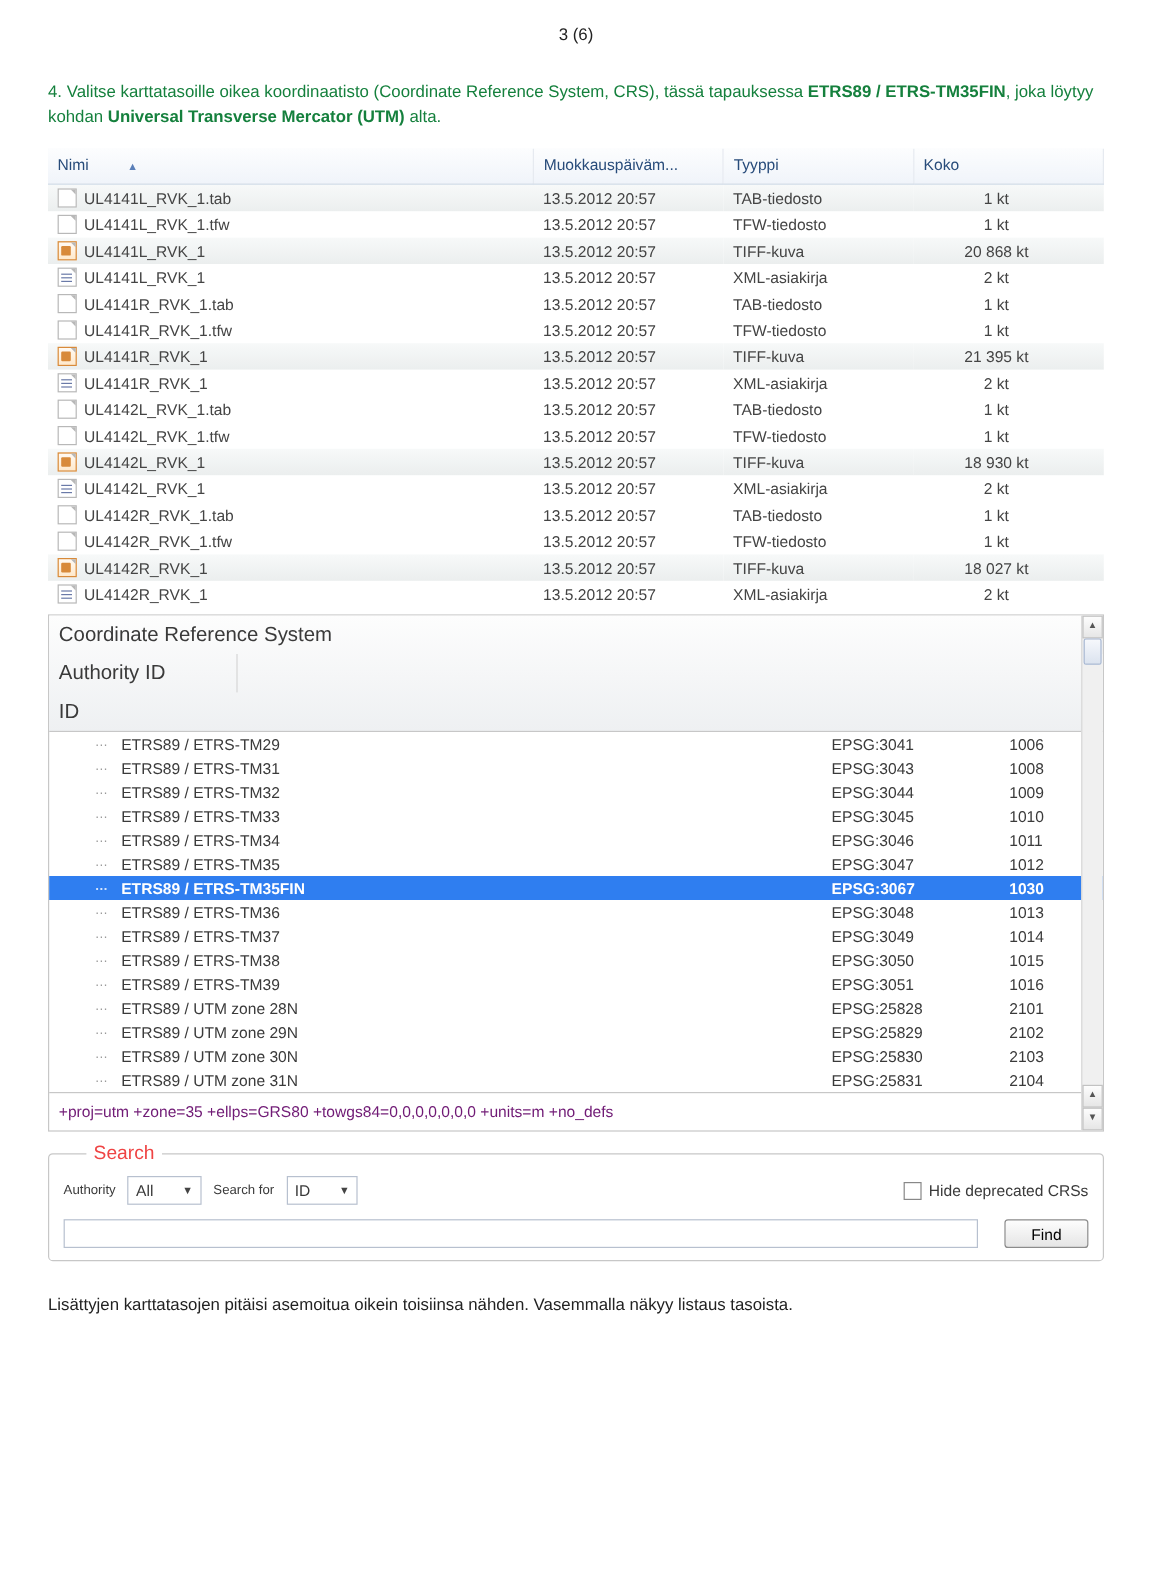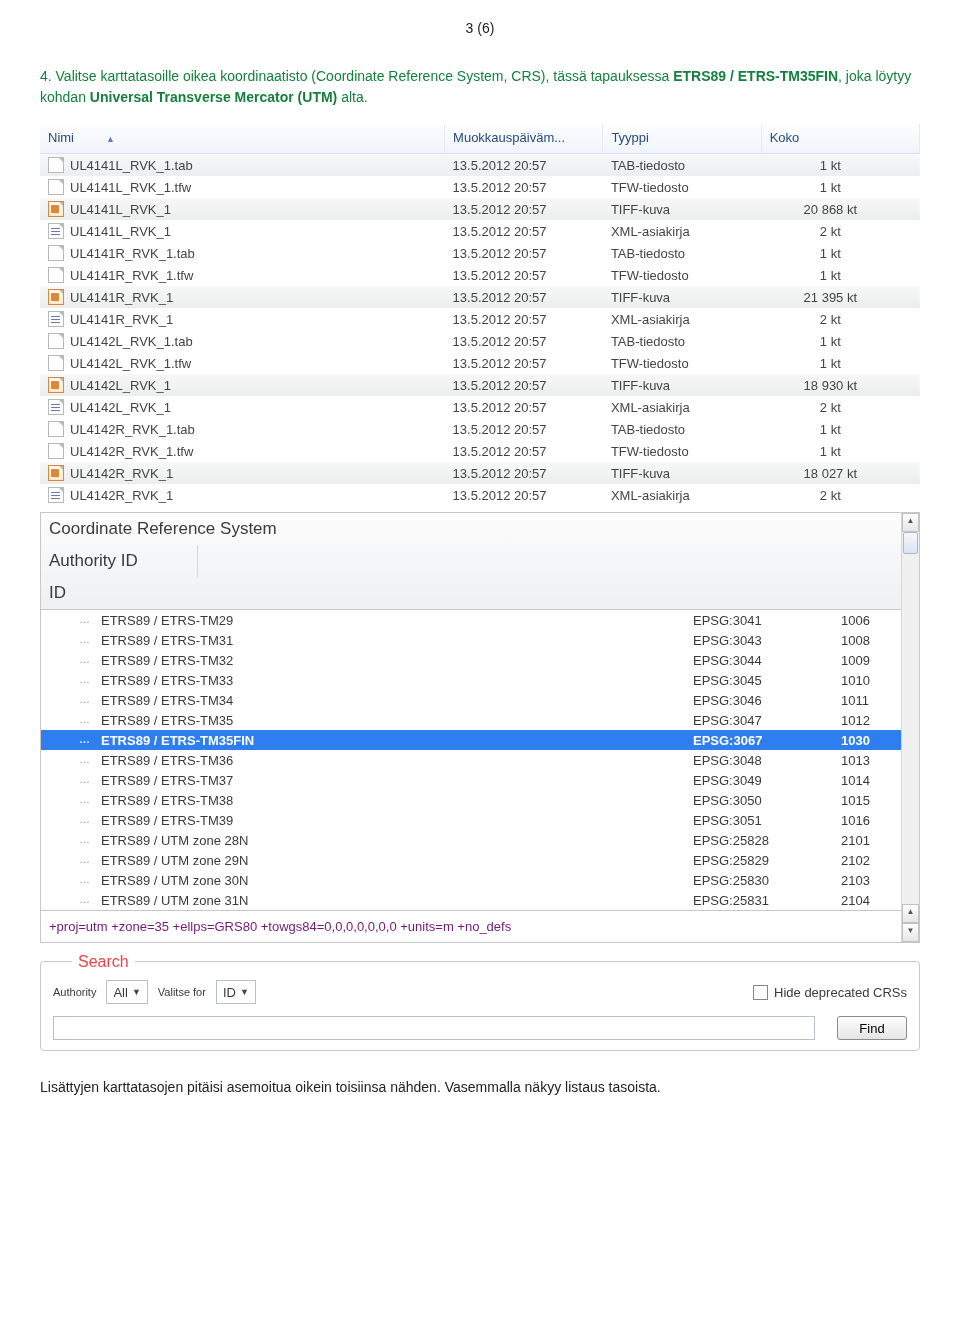--- a/index.html
+++ b/index.html
@@ -156,21 +156,21 @@
     position:absolute; top:-9px; left:14px;
     background:#fff; padding:0 6px; font-size:16px; color:#ef4444;margin-left:17px;
   }
   .search-row1{
     display:flex; align-items:center; gap:10px; margin-bottom:12px;
   }
   .search-row1 label{font-size:11px;}
   .combo{
     display:inline-flex; align-items:center;
     border:1px solid #b7c0cf; height:22px; padding:0 6px;
-    background:#fff; gap:4px; font-size:13px;
+    background:#fff; gap:24px; font-size:13px;
   }
   .combo .caret{font-size:9px;color:#444;}
   .cbx{
     display:inline-flex; align-items:flex-end; gap:6px; margin-left:auto; font-size:13px;
   }
   .cbx .box{width:13px;height:13px;border:1px solid #888;background:#fff;}
   .search-row2{
     display:flex; gap:22px; align-items:center;
   }
   .search-input{
@@ -403,21 +403,21 @@
 </div>
 
 <div class="search-group">
   <span class="legend">Search</span>
   <div class="search-row1">
     <label>Authority</label>
     <span class="combo">
       <span>All</span>
       <span class="caret">▼</span>
     </span>
-    <label>Valitse for</label>
+    <label>Search for</label>
     <span class="combo">
       <span>ID</span>
       <span class="caret">▼</span>
     </span>
     <span class="cbx">
       <span class="box"></span>
       <span>Hide deprecated CRSs</span>
     </span>
   </div>
   <div class="search-row2">

